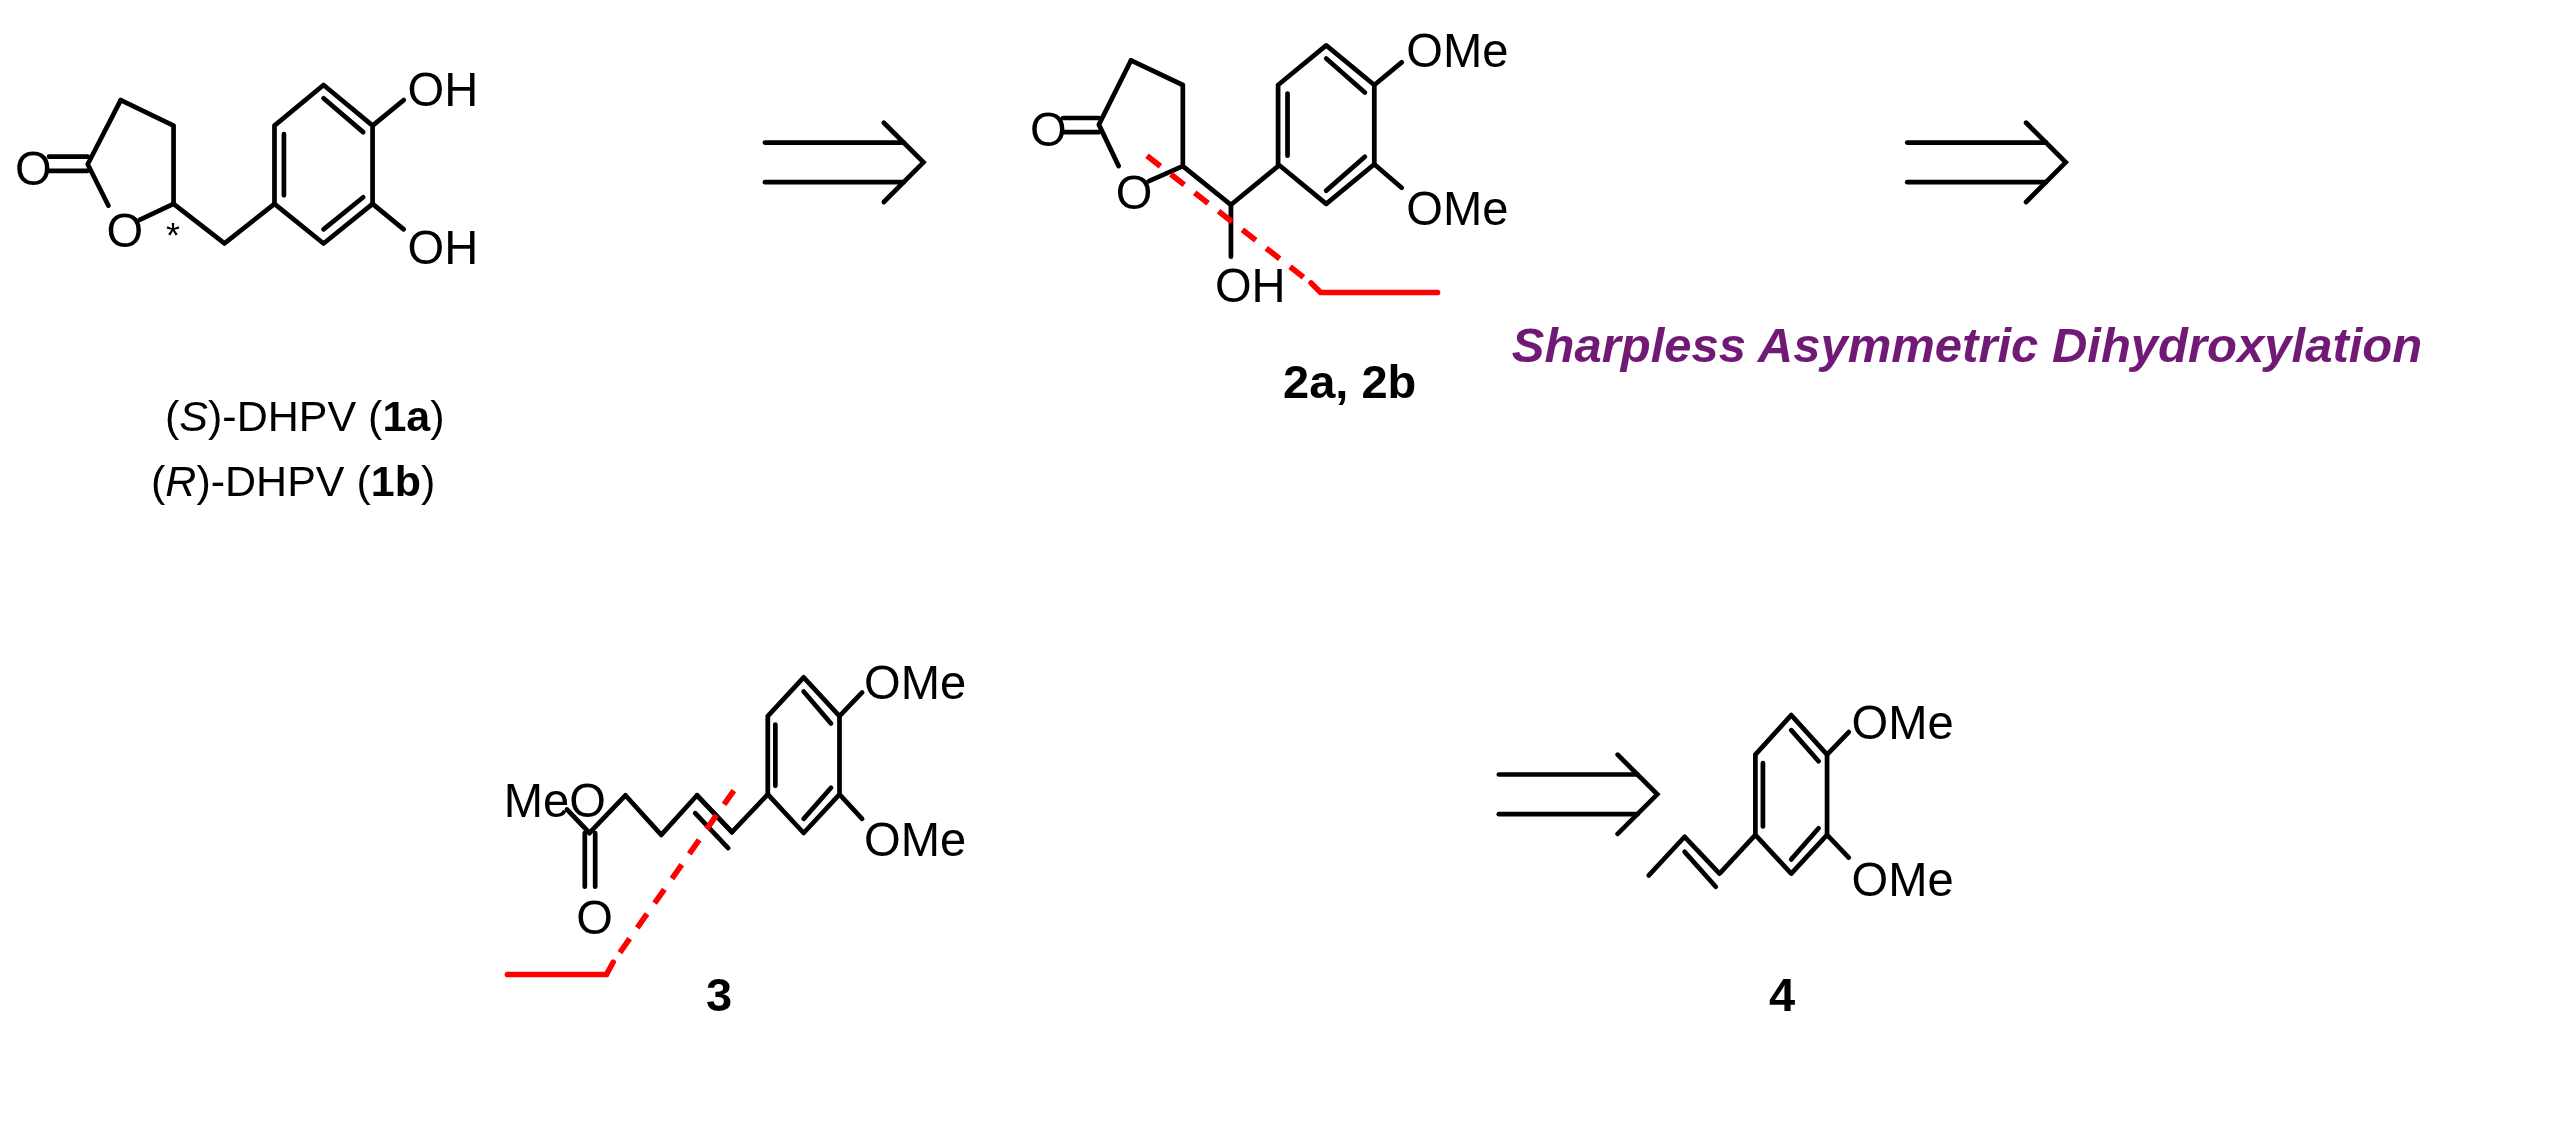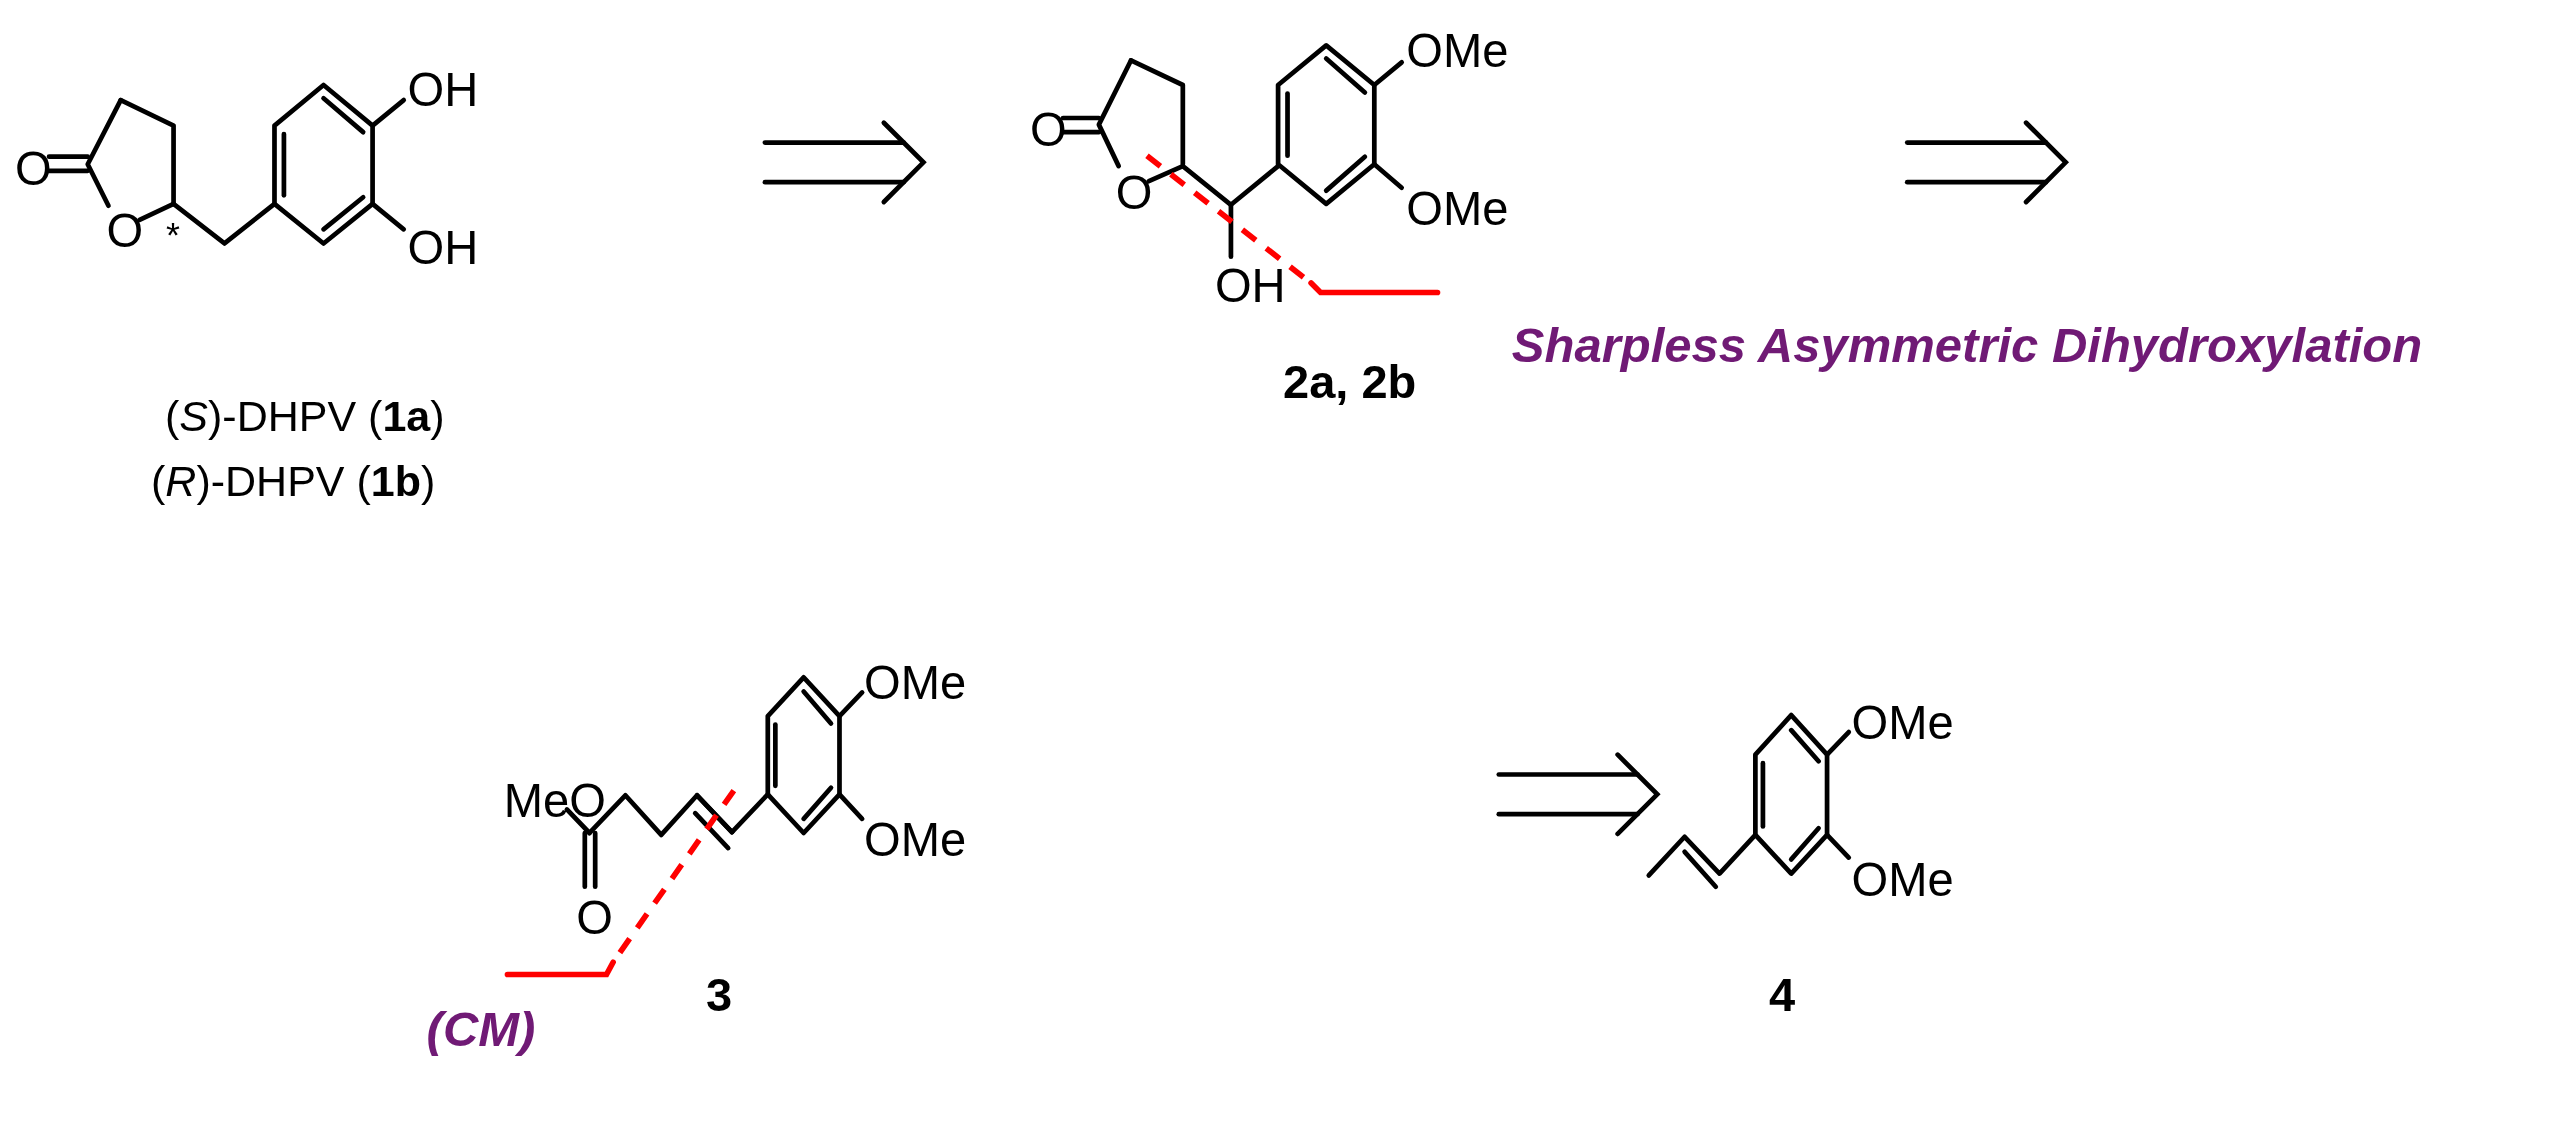--- a/index.html
+++ b/index.html
@@ -145,17 +145,16 @@
 
 <div class="cpd" style="left:1283px; top:354px;">2a, 2b</div>
 
 <div class="rxn" style="left:1368px; top:316px; width:1198px;">
   <div>Sharpless Asymmetric Dihydroxylation</div>
 </div>
 
 <div class="cpd" style="left:706px; top:967px;">3</div>
 
 <div class="rxn" style="left:217px; top:1000px; width:528px;">
-  <div>(CM)</div>
 </div>
 
 <div class="cpd" style="left:1769px; top:967px;">4</div>
 
 
 </body></html>

